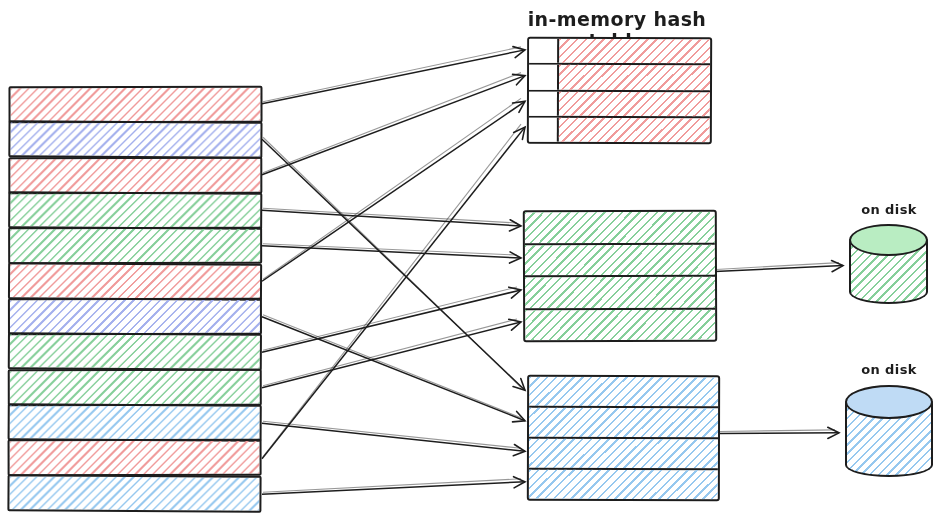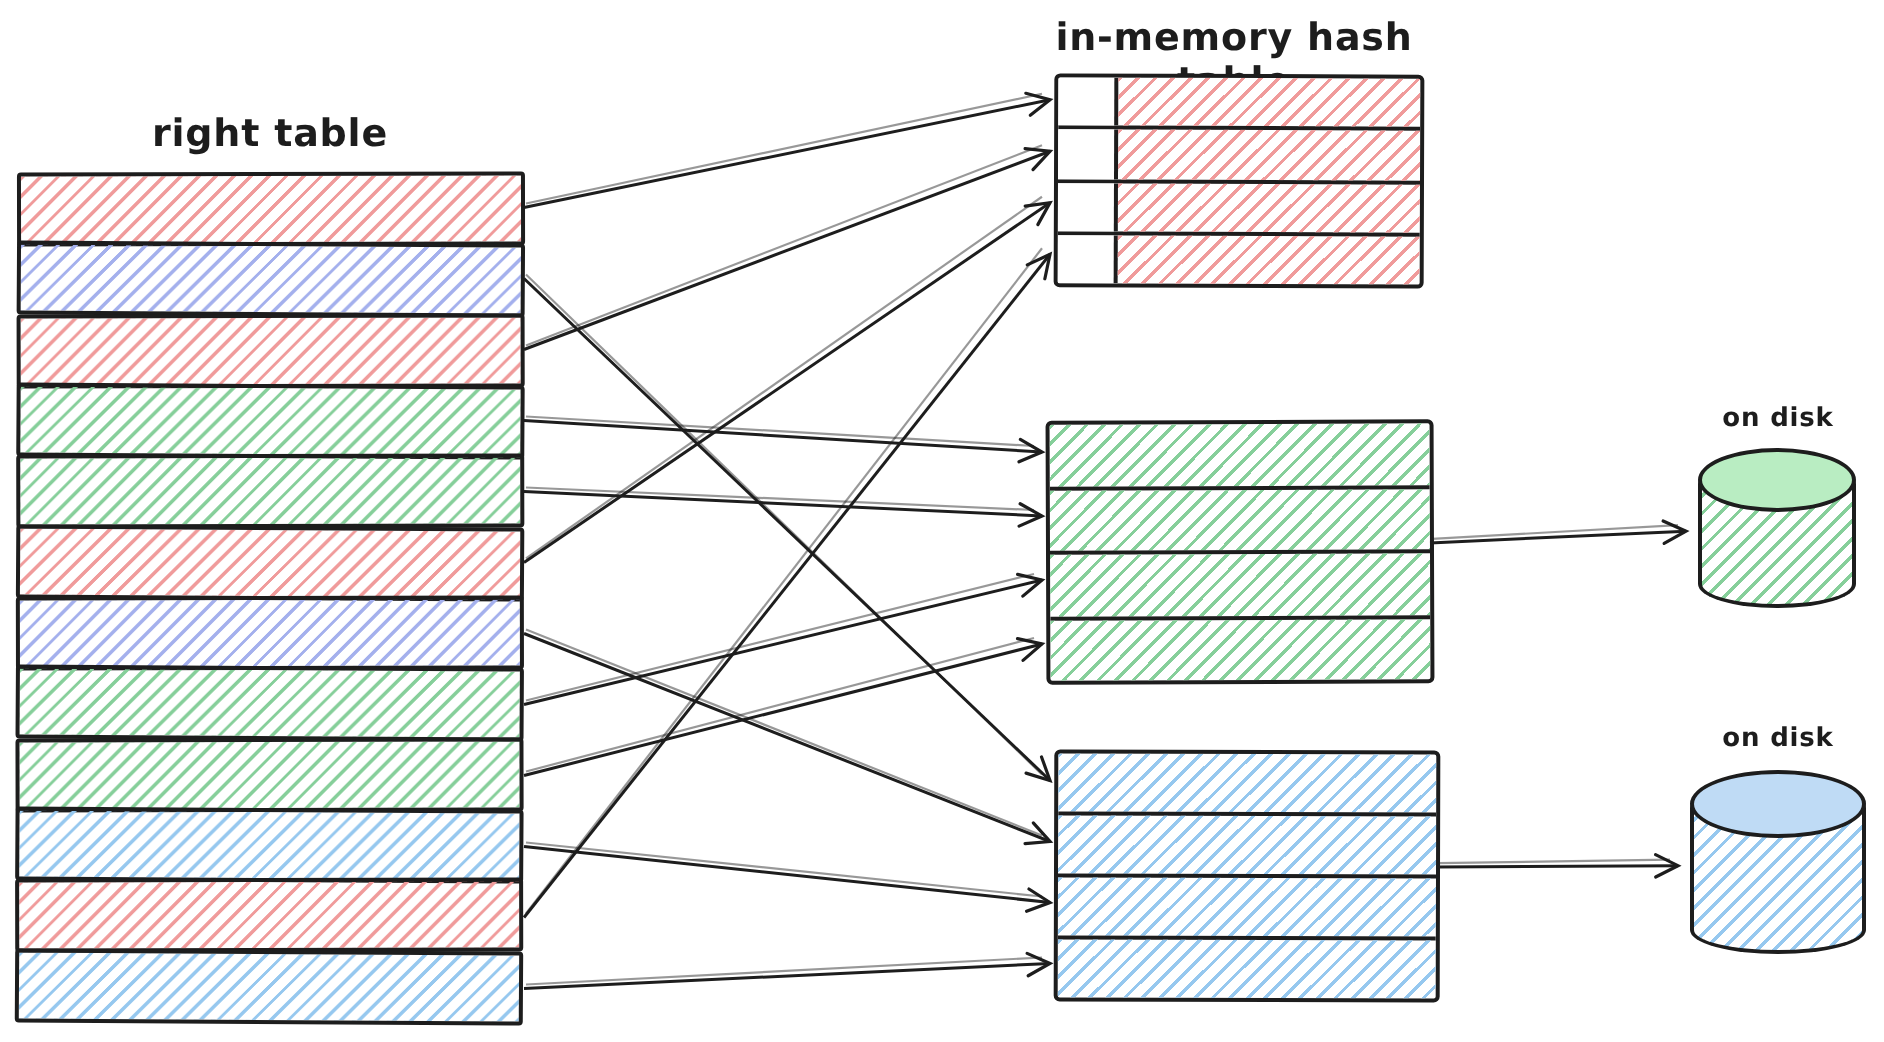--- a/index.html
+++ b/index.html
@@ -93,21 +93,20 @@
       <line x1="263" y1="421.25" x2="521" y2="448.25" stroke="#1d1d1d" stroke-width="1.1" opacity="0.45"></line>
       <line x1="262" y1="423.25" x2="525" y2="451.25" stroke="#1d1d1d" stroke-width="1.5" marker-end="url(#ah)"></line>
       <line x1="263" y1="492.25" x2="521" y2="478.75" stroke="#1d1d1d" stroke-width="1.1" opacity="0.45"></line>
       <line x1="262" y1="494.25" x2="525" y2="481.75" stroke="#1d1d1d" stroke-width="1.5" marker-end="url(#ah)"></line>
       <line x1="716" y1="269.44" x2="839" y2="262.6" stroke="#1d1d1d" stroke-width="1.1" opacity="0.45"></line>
       <line x1="715" y1="271.44" x2="843" y2="265.6" stroke="#1d1d1d" stroke-width="1.5" marker-end="url(#ah)"></line>
       <line x1="719" y1="431.56" x2="835" y2="429.84000000000003" stroke="#1d1d1d" stroke-width="1.1" opacity="0.45"></line>
       <line x1="718" y1="433.56" x2="839" y2="432.84000000000003" stroke="#1d1d1d" stroke-width="1.5" marker-end="url(#ah)"></line>
     </svg>
 
-  <div class="hand-label" style="left:8px;top:56px;width:254px;">right table</div>
 
   <div id="right-table">
       <div class="t-row hatch-red"></div>
       <div class="t-row hatch-indigo"></div>
       <div class="t-row hatch-red"></div>
       <div class="t-row hatch-green"></div>
       <div class="t-row hatch-green"></div>
       <div class="t-row hatch-red"></div>
       <div class="t-row hatch-indigo"></div>
       <div class="t-row hatch-green"></div>

